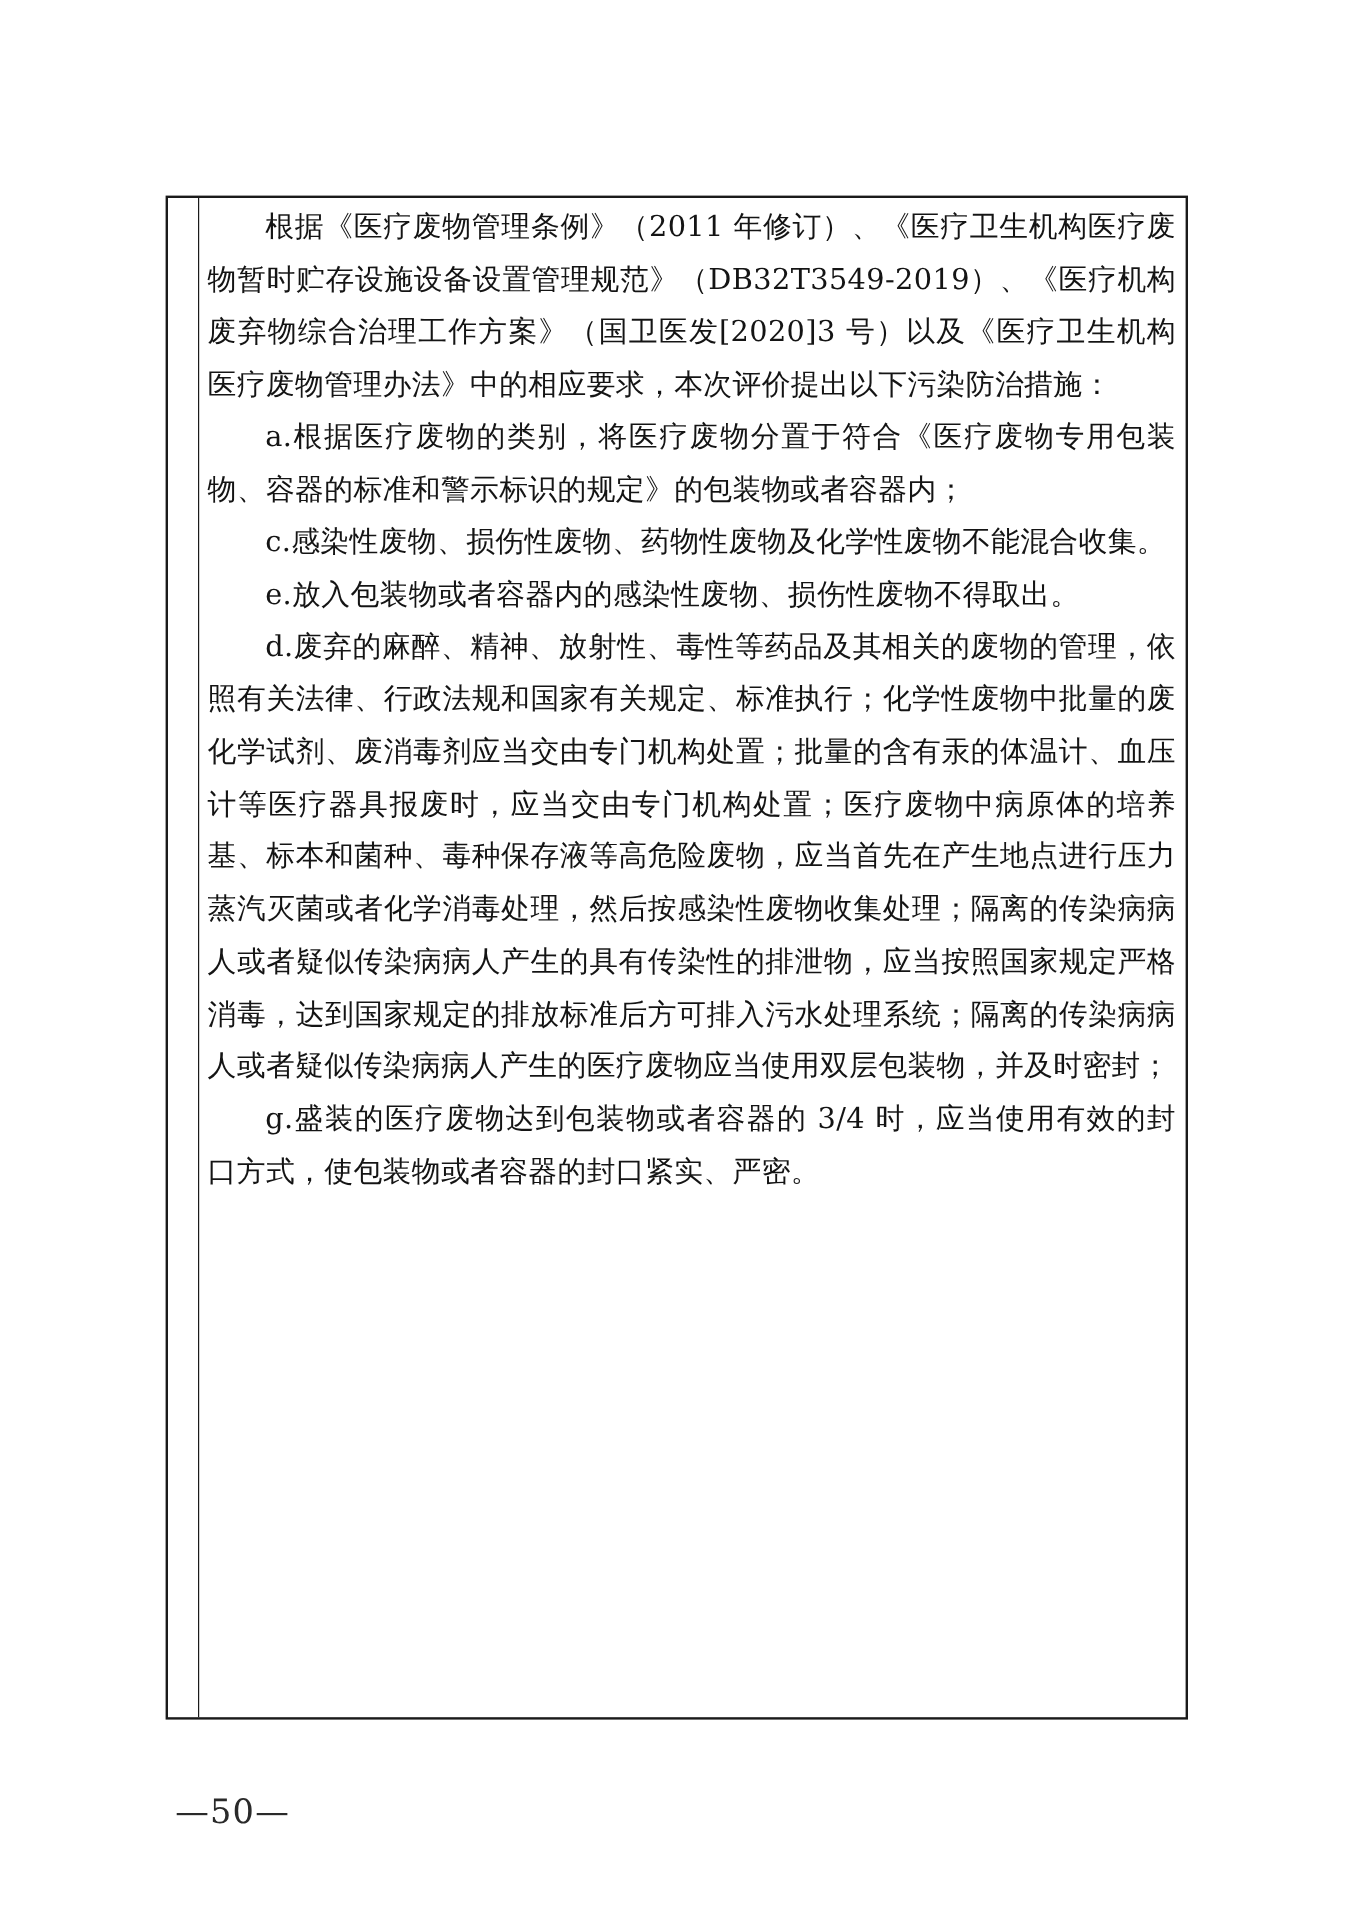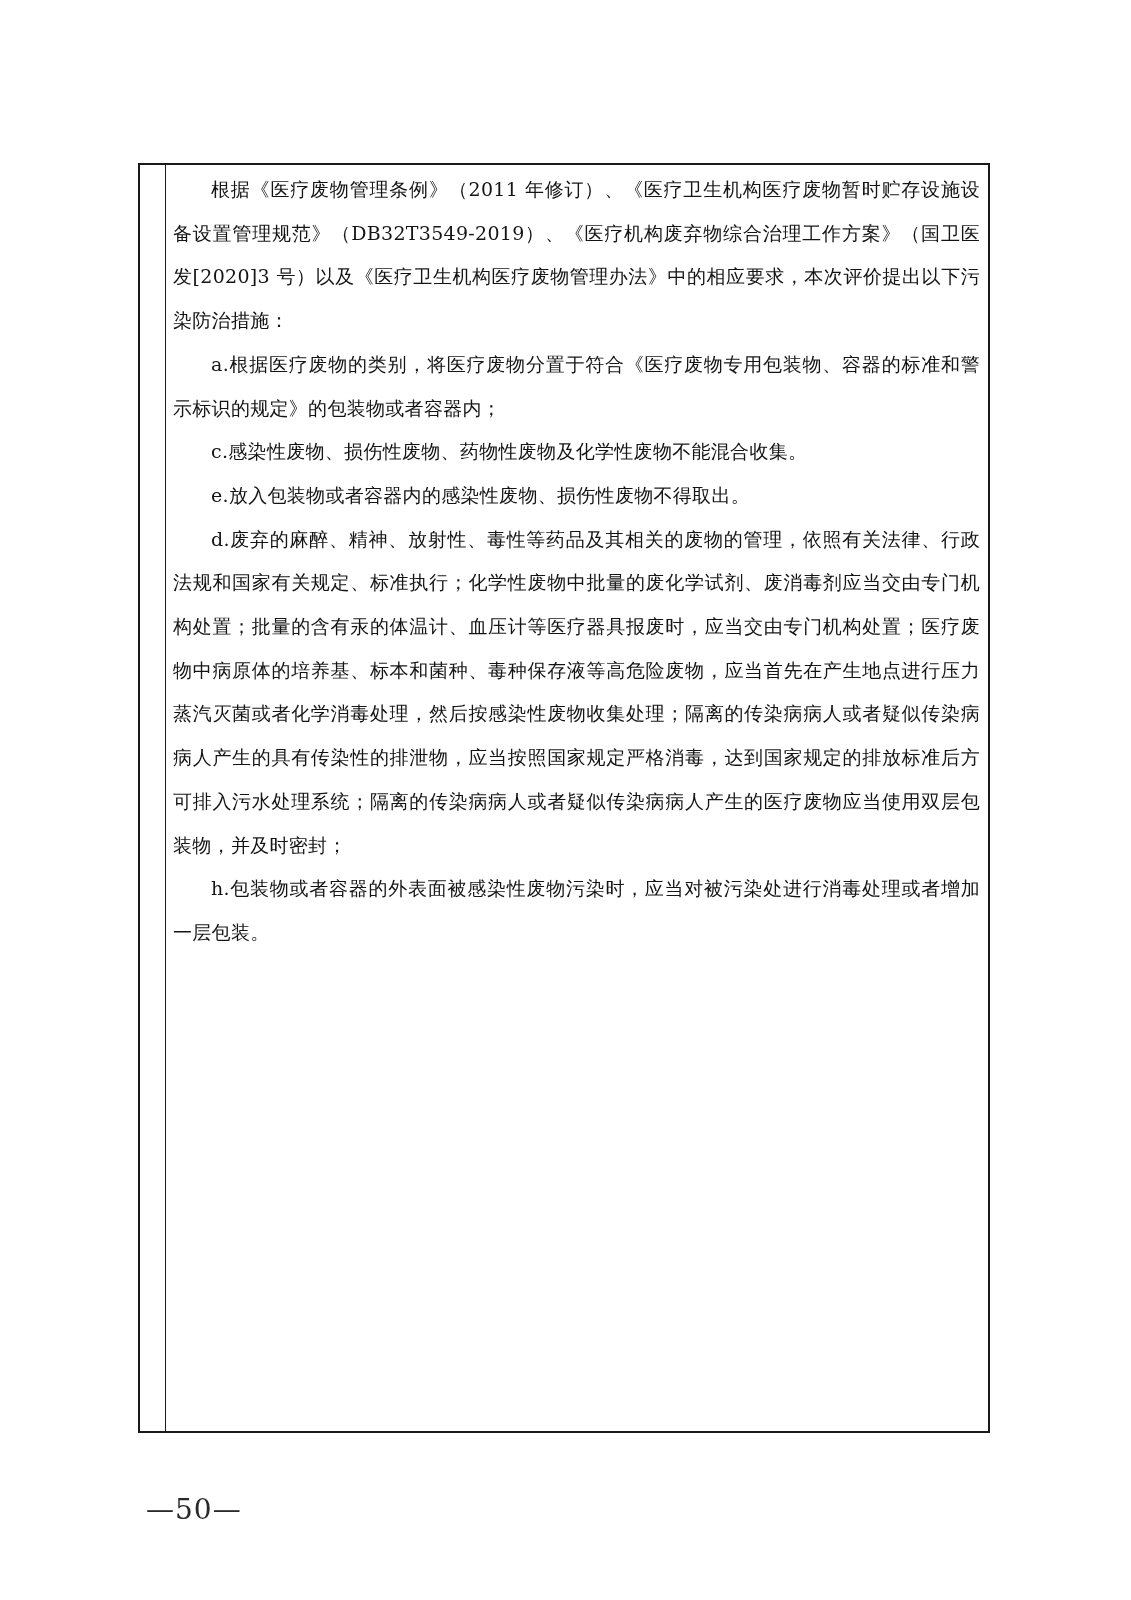--- a/index.html
+++ b/index.html
@@ -34,21 +34,21 @@
   }
   .content-cell {
     flex: 1 1 auto;
     padding: 3px 8px 6px 7px;
     overflow: hidden;
   }
   .para {
     margin: 0;
     text-indent: 2em;
     text-align: justify;
-    font-size: 19px;
+    font-size: 24px;
     line-height: 43.7px;
     letter-spacing: 0.3px;
     color: #141414;
     word-break: break-all;
   }
   .page-number {
     position: absolute;
     left: 146px;
     top: 1494px;
     font-size: 28px;
@@ -71,19 +71,19 @@
         <p class="para">a.根据医疗废物的类别，将医疗废物分置于符合《医疗废物专用包装物、容器的标准和警示标识的规定》的包装物或者容器内；</p>
 
 
         <p class="para">c.感染性废物、损伤性废物、药物性废物及化学性废物不能混合收集。</p>
 
         <p class="para">e.放入包装物或者容器内的感染性废物、损伤性废物不得取出。</p>
 
         <p class="para">d.废弃的麻醉、精神、放射性、毒性等药品及其相关的废物的管理，依照有关法律、行政法规和国家有关规定、标准执行；化学性废物中批量的废化学试剂、废消毒剂应当交由专门机构处置；批量的含有汞的体温计、血压计等医疗器具报废时，应当交由专门机构处置；医疗废物中病原体的培养基、标本和菌种、毒种保存液等高危险废物，应当首先在产生地点进行压力蒸汽灭菌或者化学消毒处理，然后按感染性废物收集处理；隔离的传染病病人或者疑似传染病病人产生的具有传染性的排泄物，应当按照国家规定严格消毒，达到国家规定的排放标准后方可排入污水处理系统；隔离的传染病病人或者疑似传染病病人产生的医疗废物应当使用双层包装物，并及时密封；</p>
 
 
+        <p class="para">g.盛装的医疗废物达到包装物或者容器的 3/4 时，应当使用有效的封口方式，使包装物或者容器的封口紧实、严密。</p>
 
-        <p class="para">h.包装物或者容器的外表面被感染性废物污染时，应当对被污染处进行消毒处理或者增加一层包装。</p>
 
       </div>
   </div>
   <div class="page-number">—50—</div>
 </div>
 
 </body></html>

